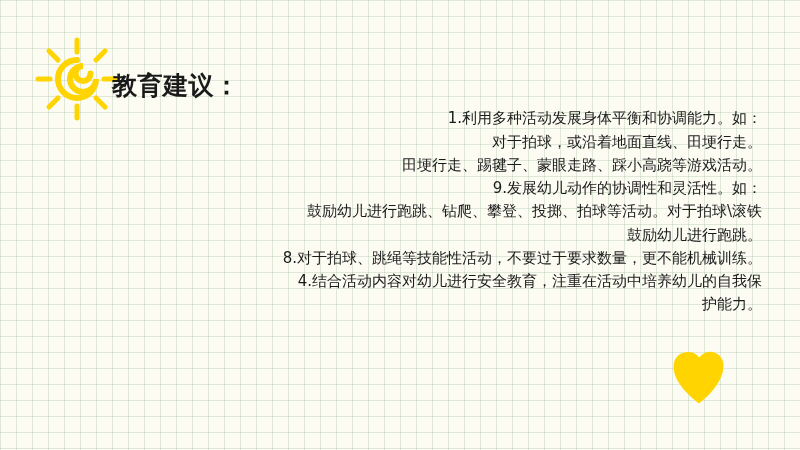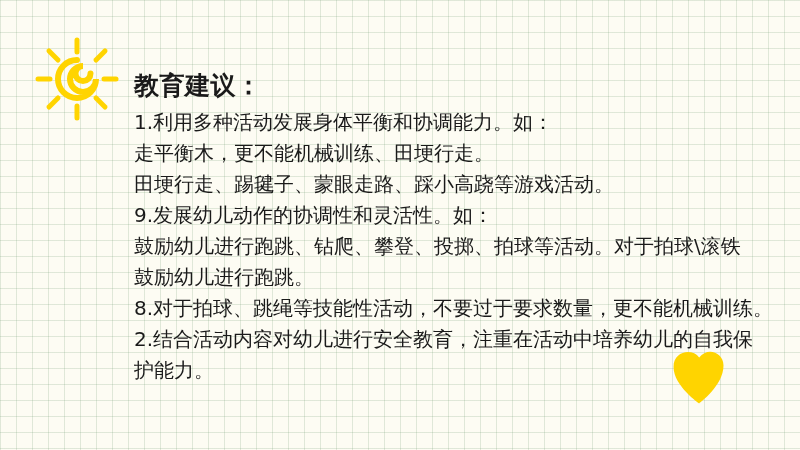--- a/index.html
+++ b/index.html
@@ -37,36 +37,36 @@
     right: 22px;
     bottom: 16px;
     width: 130px;
     height: 90px;
   }
   .content {
     position: absolute;
     left: 112px;
     top: 70px;
     width: 650px;
-    padding-left: 22px;
   }
   .title {
     font-family: "DejaVu Sans", sans-serif;
     font-size: 25px;
     font-weight: bold;
     color: #1a1a1a;
     letter-spacing: 0.5px;
     margin: 0 0 6px 0;
     line-height: 1.25;
   }
   .body-lines {
     font-family: "DejaVu Sans", sans-serif;
-    font-size: 20px;
+    font-size: 15px;
     color: #1a1a1a;
     line-height: 1.55;
+    text-align: right;
   }
   .line {
     white-space: pre-wrap;
   }
 </style>
 </head>
 <body>
 
 <div class="slide">
 
@@ -91,24 +91,24 @@
       <g fill="#ffd400">
         <path d="M50 16 C50 6, 38 2, 32 10 C27 3, 13 5, 13 17 C13 31, 32 44, 32 44 C32 44, 50 31, 50 16 Z" transform="translate(8,0) scale(1.35)"></path>
       </g>
     </svg>
   </div>
 
   <div class="content">
     <div class="title">教育建议：</div>
     <div class="body-lines">
       <div class="line">1.利用多种活动发展身体平衡和协调能力。如：</div>
-      <div class="line">走平衡木，更不能机械训练、田埂行走。</div>
+      <div class="line">对于拍球，或沿着地面直线、田埂行走。</div>
       <div class="line">田埂行走、踢毽子、蒙眼走路、踩小高跷等游戏活动。</div>
       <div class="line">9.发展幼儿动作的协调性和灵活性。如：</div>
       <div class="line">鼓励幼儿进行跑跳、钻爬、攀登、投掷、拍球等活动。对于拍球\滚铁</div>
       <div class="line">鼓励幼儿进行跑跳。</div>
       <div class="line">8.对于拍球、跳绳等技能性活动，不要过于要求数量，更不能机械训练。</div>
-      <div class="line">2.结合活动内容对幼儿进行安全教育，注重在活动中培养幼儿的自我保</div>
+      <div class="line">4.结合活动内容对幼儿进行安全教育，注重在活动中培养幼儿的自我保</div>
       <div class="line">护能力。</div>
     </div>
   </div>
 
 </div>
 
 </body></html>

